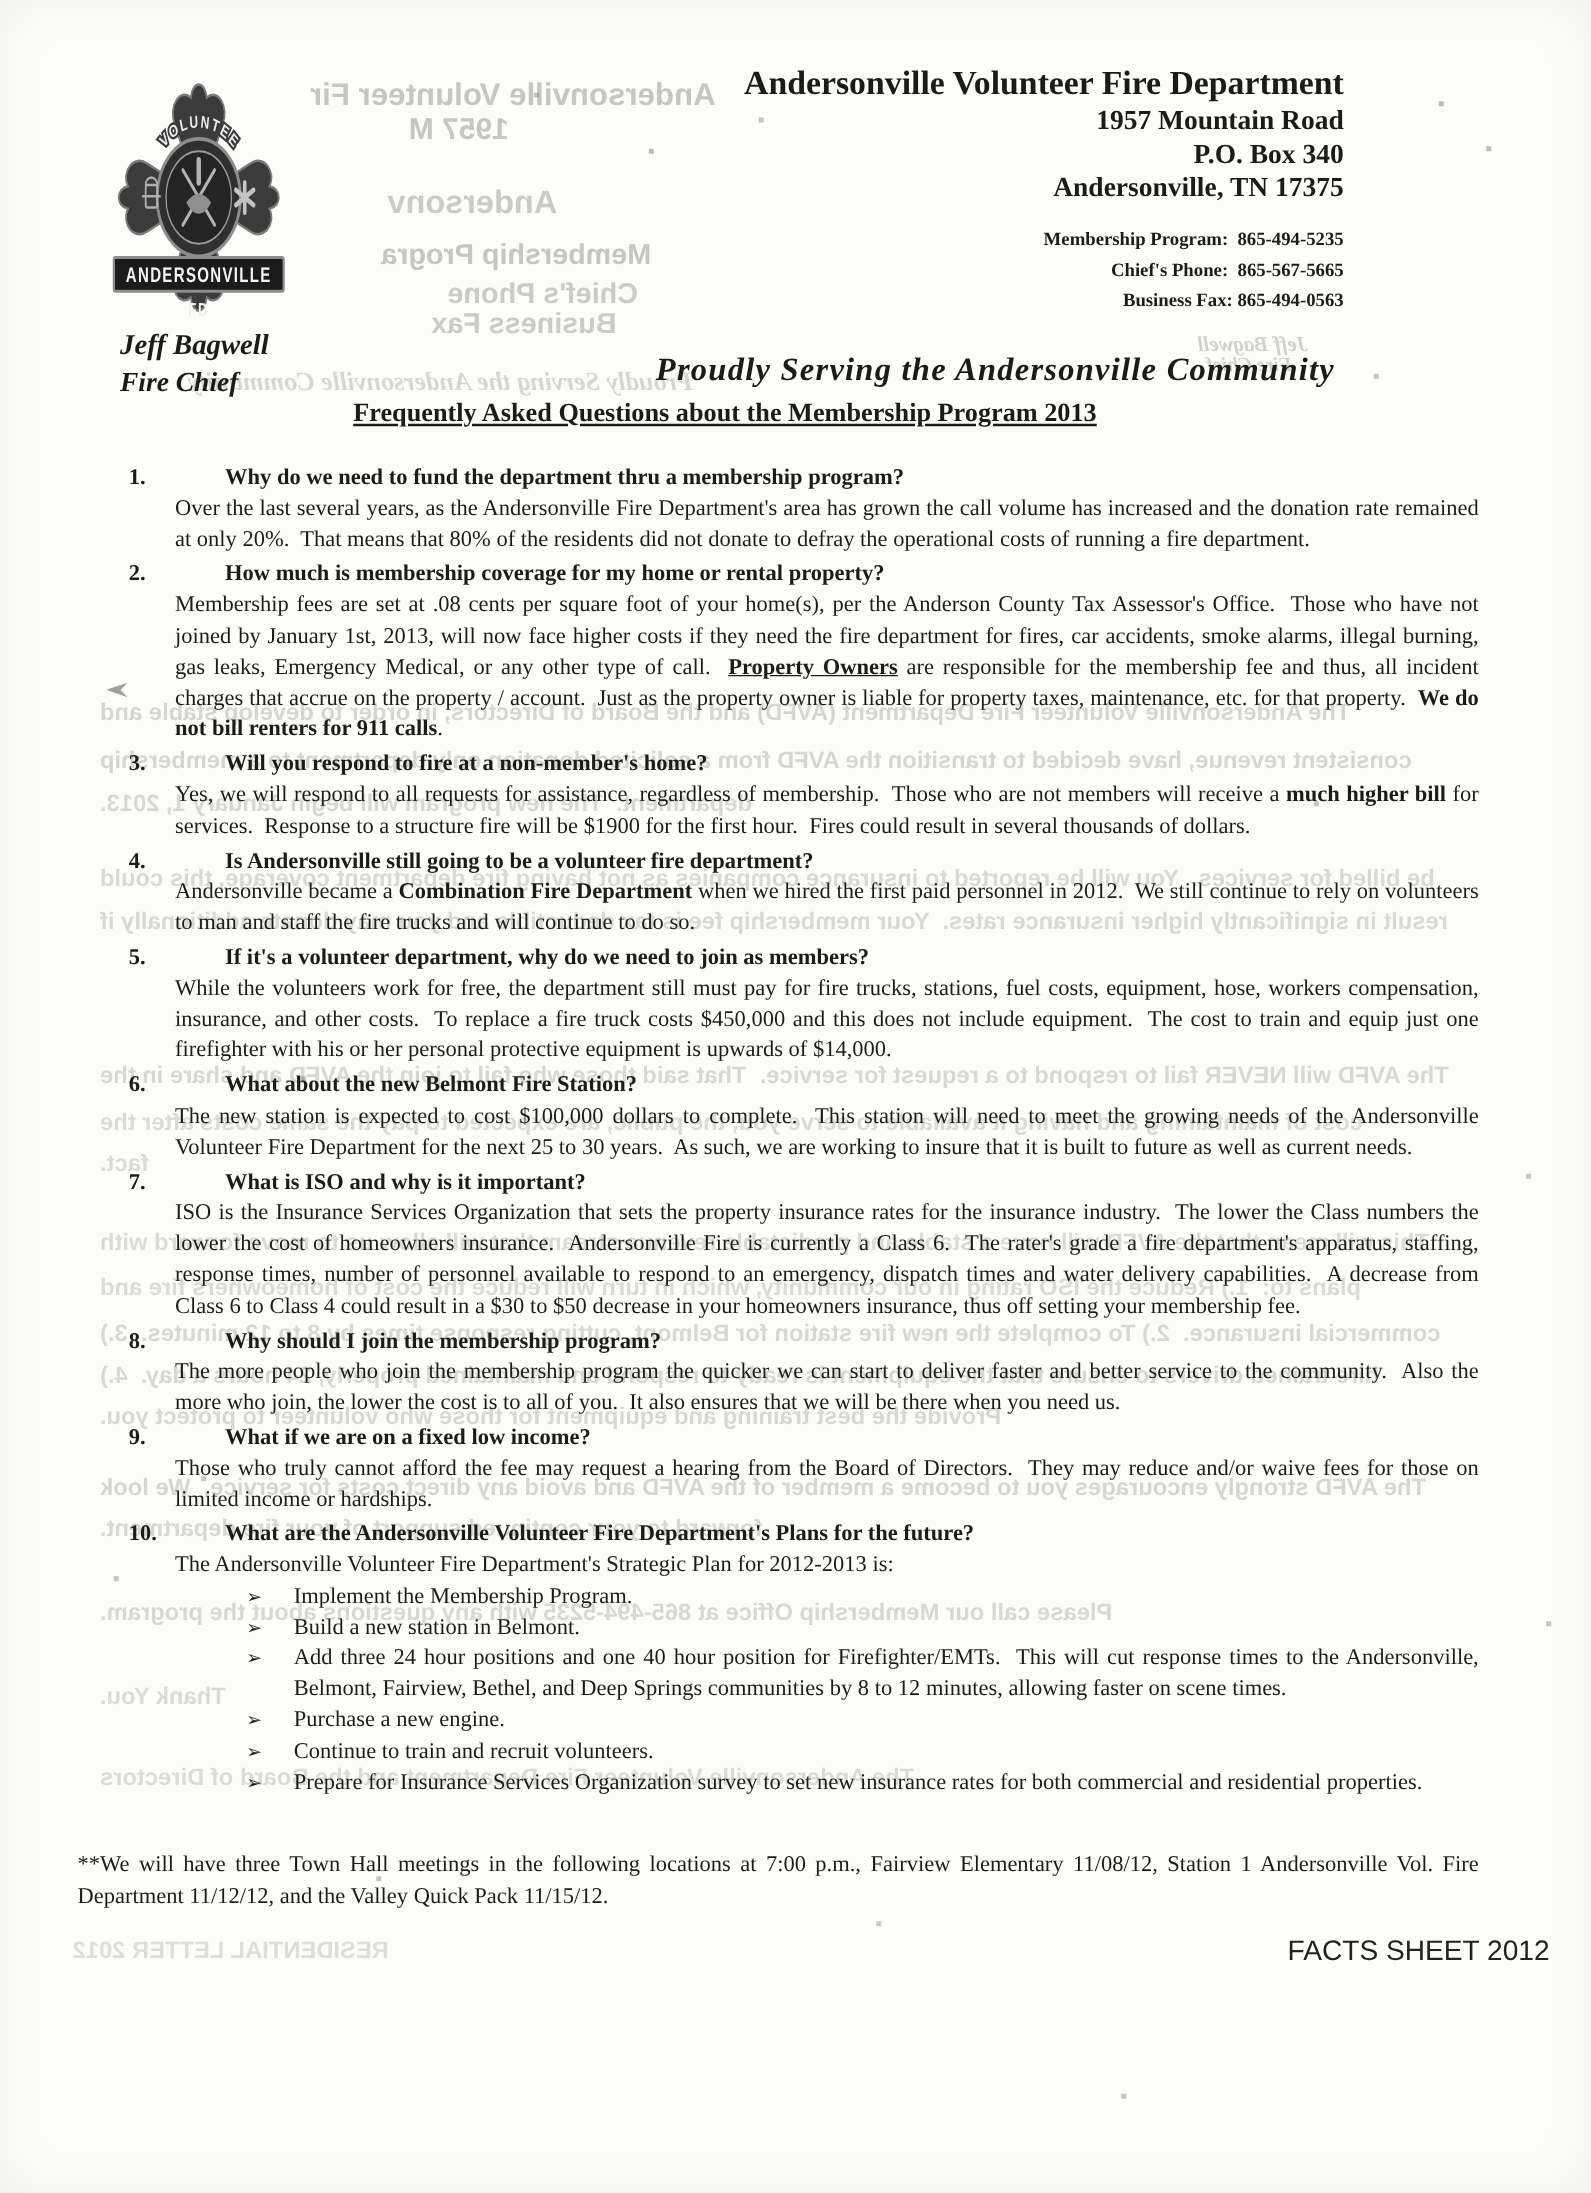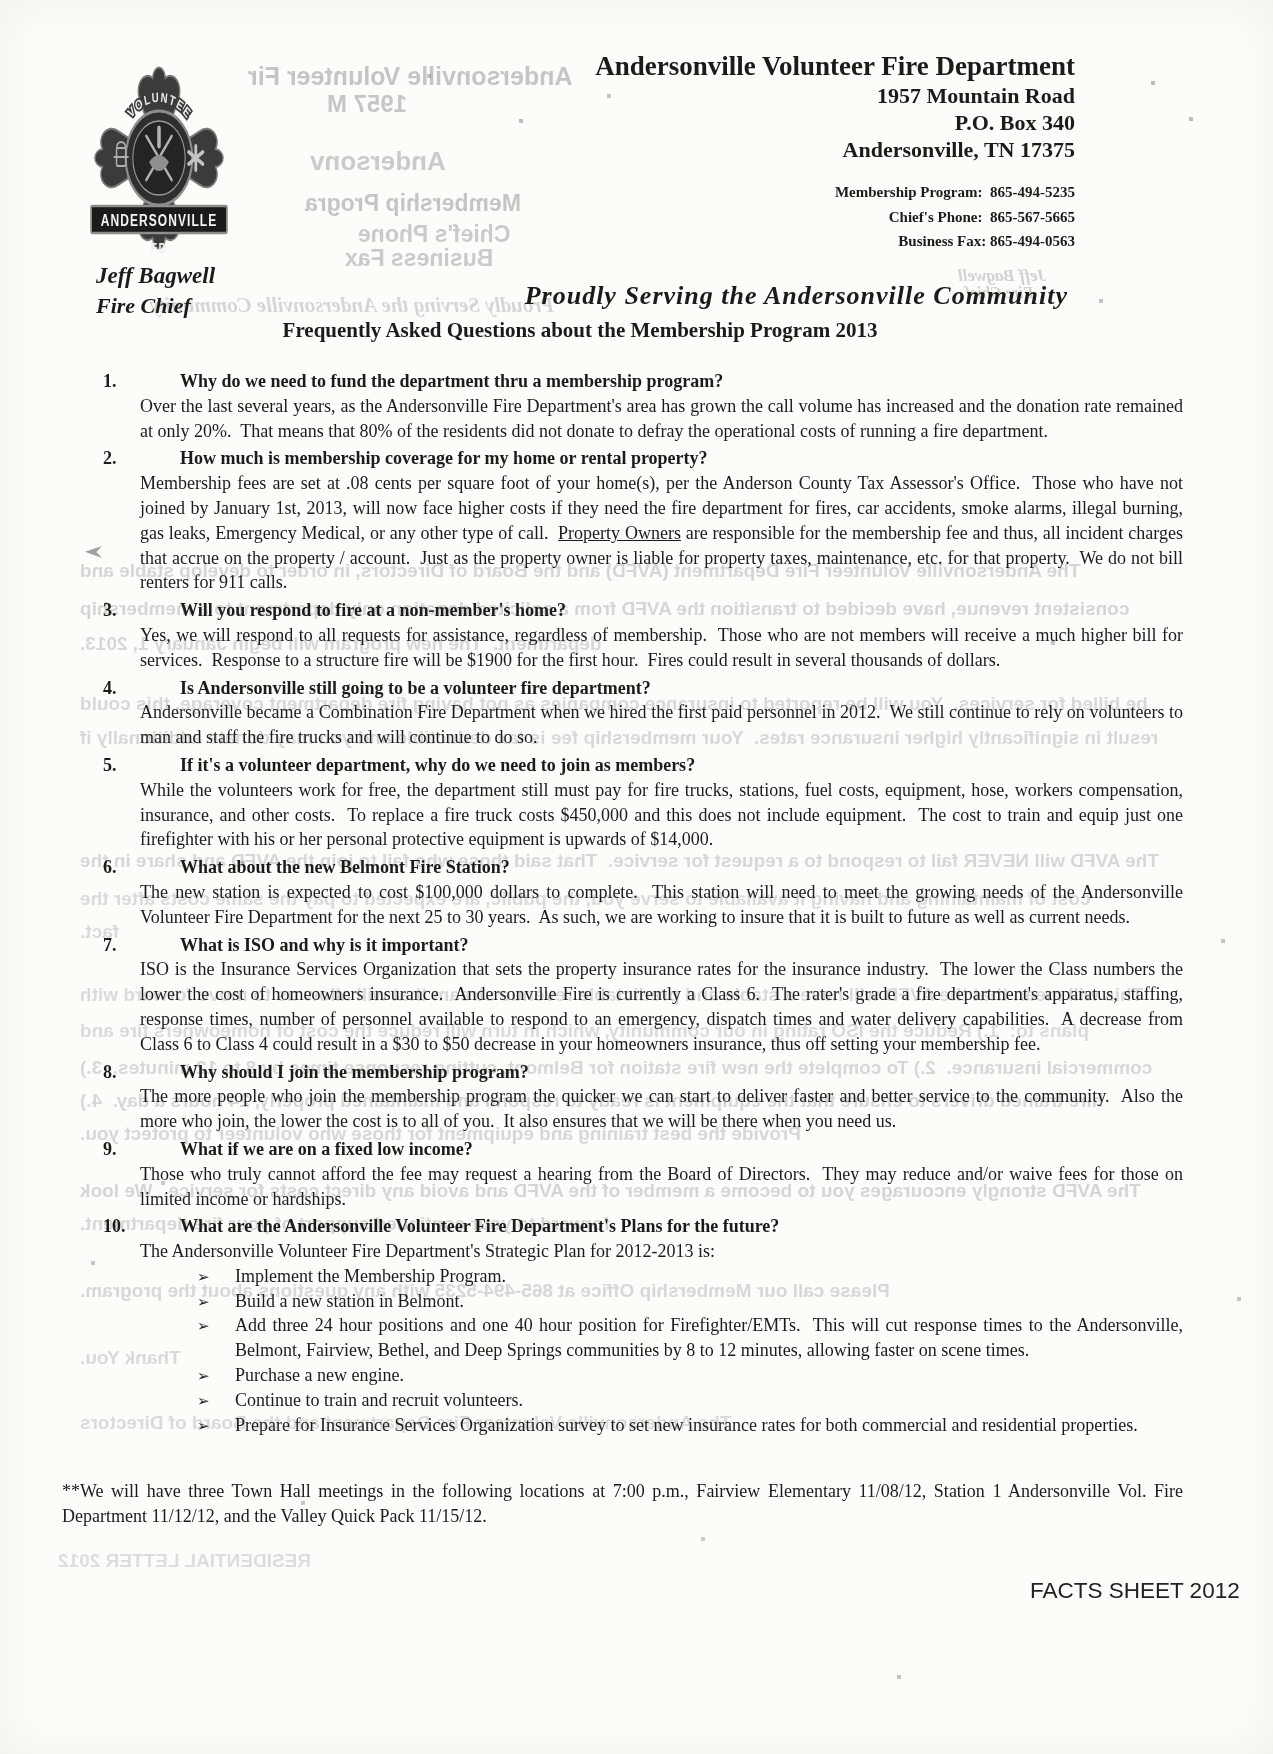--- a/index.html
+++ b/index.html
@@ -23,36 +23,36 @@
   .slash{position:absolute;left:98px;top:82px;width:56px;height:6px;background:#fcfcf9;transform:rotate(-40deg);z-index:3;}
   .chief{position:absolute;left:96px;top:263px;font-style:italic;font-weight:bold;z-index:2;}
   .chief-name{font-size:23px;line-height:26px;}
   .chief-title{font-size:22px;line-height:26px;margin-top:4px;}
   .head-block{position:absolute;top:50px;right:198px;text-align:right;z-index:2;}
   .org{font-size:27px;font-weight:bold;line-height:32px;margin-left:16px;}
   .addr{font-size:22px;font-weight:bold;line-height:27px;}
   .phones{margin-top:17px;}
   .phone{font-size:15px;font-weight:bold;line-height:24.5px;white-space:pre;}
   .tagline{position:absolute;top:281px;right:205px;font-size:26px;font-weight:bold;font-style:italic;letter-spacing:1px;z-index:2;}
-  .doc-title{position:absolute;top:318px;left:0;width:1160px;text-align:center;font-weight:bold;font-size:21px;z-index:2;}
+  .doc-title{position:absolute;top:318px;left:0;width:1160px;text-align:center;font-weight:bold;font-size:21px;z-index:2;text-decoration:underline;}
 
   
   .content{position:absolute;top:366px;left:103px;width:1080px;z-index:2;}
   .faq-item{display:flex;margin-top:3px;}
   .faq-num{width:37px;flex:none;font-weight:bold;font-size:18px;line-height:24.8px;}
   .faq-content{flex:1;}
   .faq-question{font-weight:bold;font-size:18px;line-height:24.8px;margin-left:40px;}
   .faq-answer{margin:0;font-size:18px;line-height:24.8px;text-align:justify;white-space:pre-wrap;}
-  .seg-bold{font-weight:normal;}
+  .seg-bold{font-weight:bold;}
   .seg-underline{text-decoration:underline;}
   .bullet{position:relative;padding-left:95px;font-size:18px;line-height:24.8px;text-align:justify;white-space:pre-wrap;}
   .bullet .arrow{position:absolute;left:57px;top:1px;font-family:"DejaVu Sans",sans-serif;font-size:15px;}
   .footnote{margin:42px 0 0 -41px;width:1121px;font-size:18px;line-height:25px;text-align:justify;white-space:pre-wrap;}
 
-  .facts{position:absolute;left:1030px;top:1548px;font-family:"Liberation Sans",sans-serif;font-size:22.5px;color:#222;z-index:2;margin-top:30px;}
+  .facts{position:absolute;left:1030px;top:1548px;font-family:"Liberation Sans",sans-serif;font-size:22.5px;color:#222;z-index:2;}
 
   
   .smudge{position:absolute;left:82px;top:545px;width:20px;height:14px;background:#8f8f8f;
     clip-path:polygon(100% 8%,15% 48%,100% 92%,72% 50%);opacity:.85;z-index:2;}
   .specks{position:absolute;left:0;top:0;width:2px;height:2px;background:transparent;z-index:1;
     box-shadow:520px 120px 0 1px rgba(70,70,70,.35), 608px 95px 0 1px rgba(70,70,70,.3),
       1100px 300px 0 1px rgba(70,70,70,.3), 1190px 118px 0 1px rgba(70,70,70,.35),
       428px 75px 0 1px rgba(70,70,70,.3), 1238px 1298px 0 1px rgba(70,70,70,.3),
       162px 1182px 0 1px rgba(70,70,70,.28), 1052px 642px 0 1px rgba(70,70,70,.3),
       302px 1502px 0 1px rgba(70,70,70,.3), 898px 1676px 0 1px rgba(70,70,70,.3),

